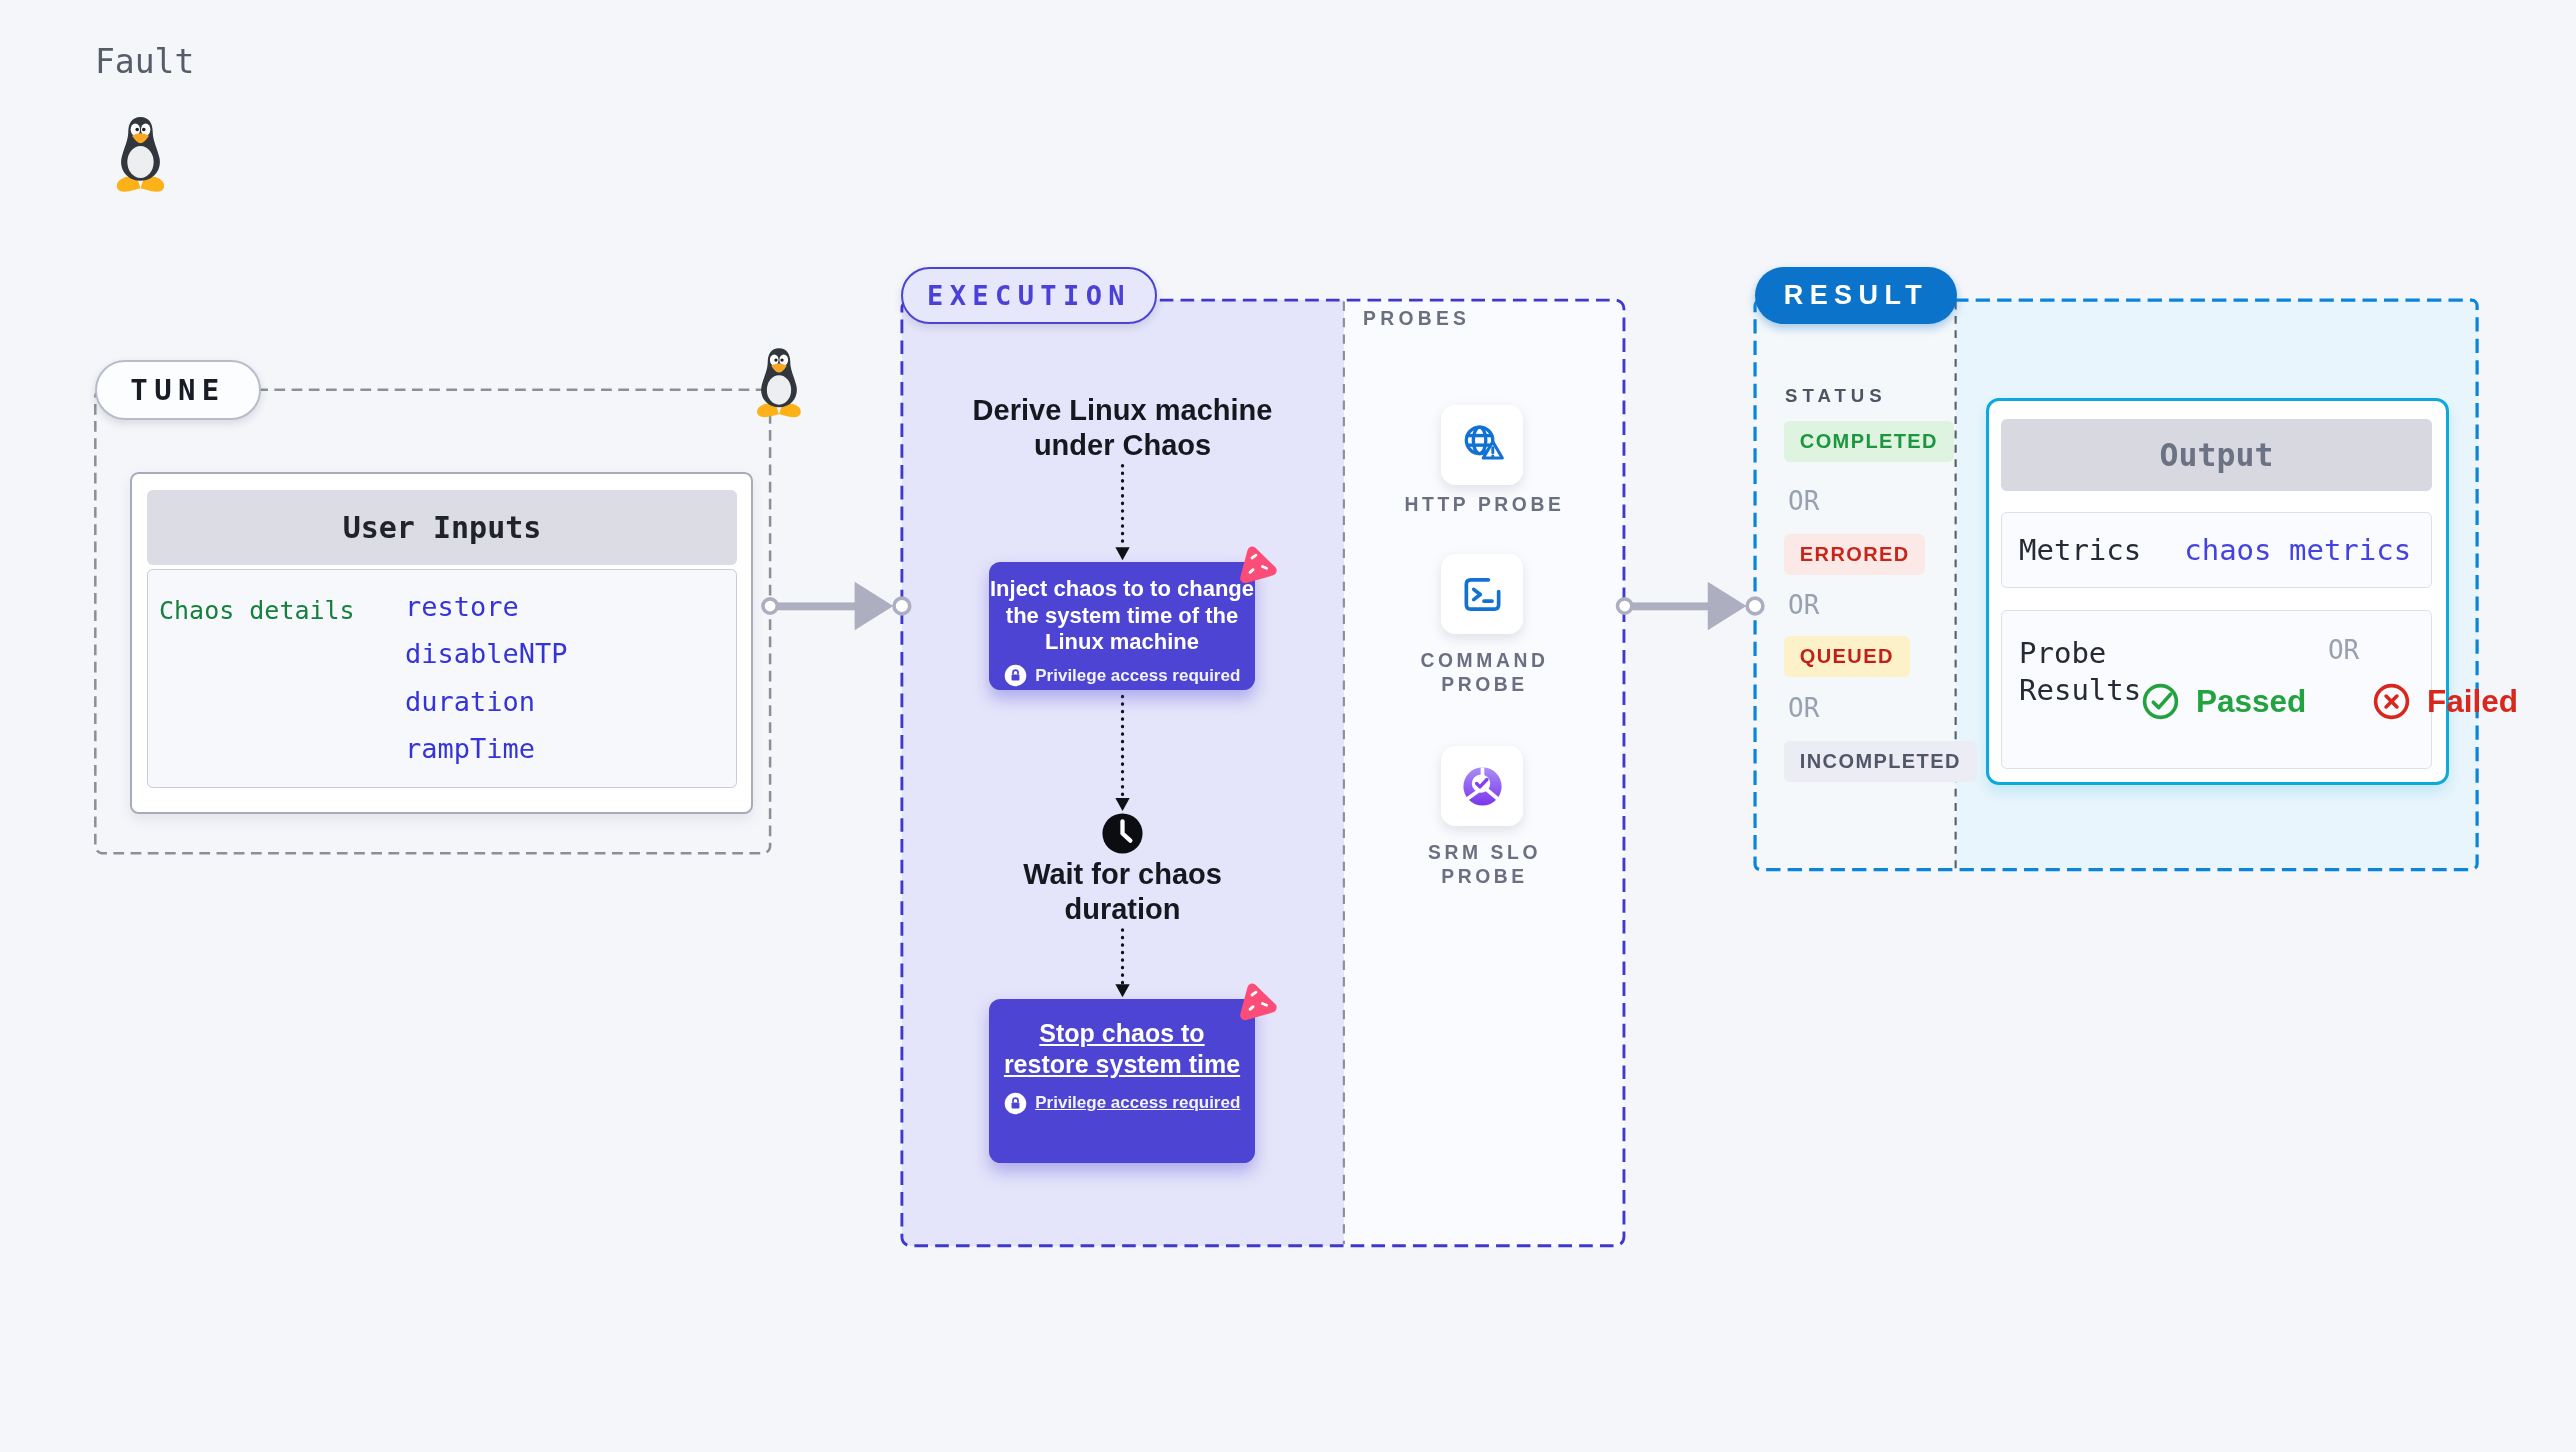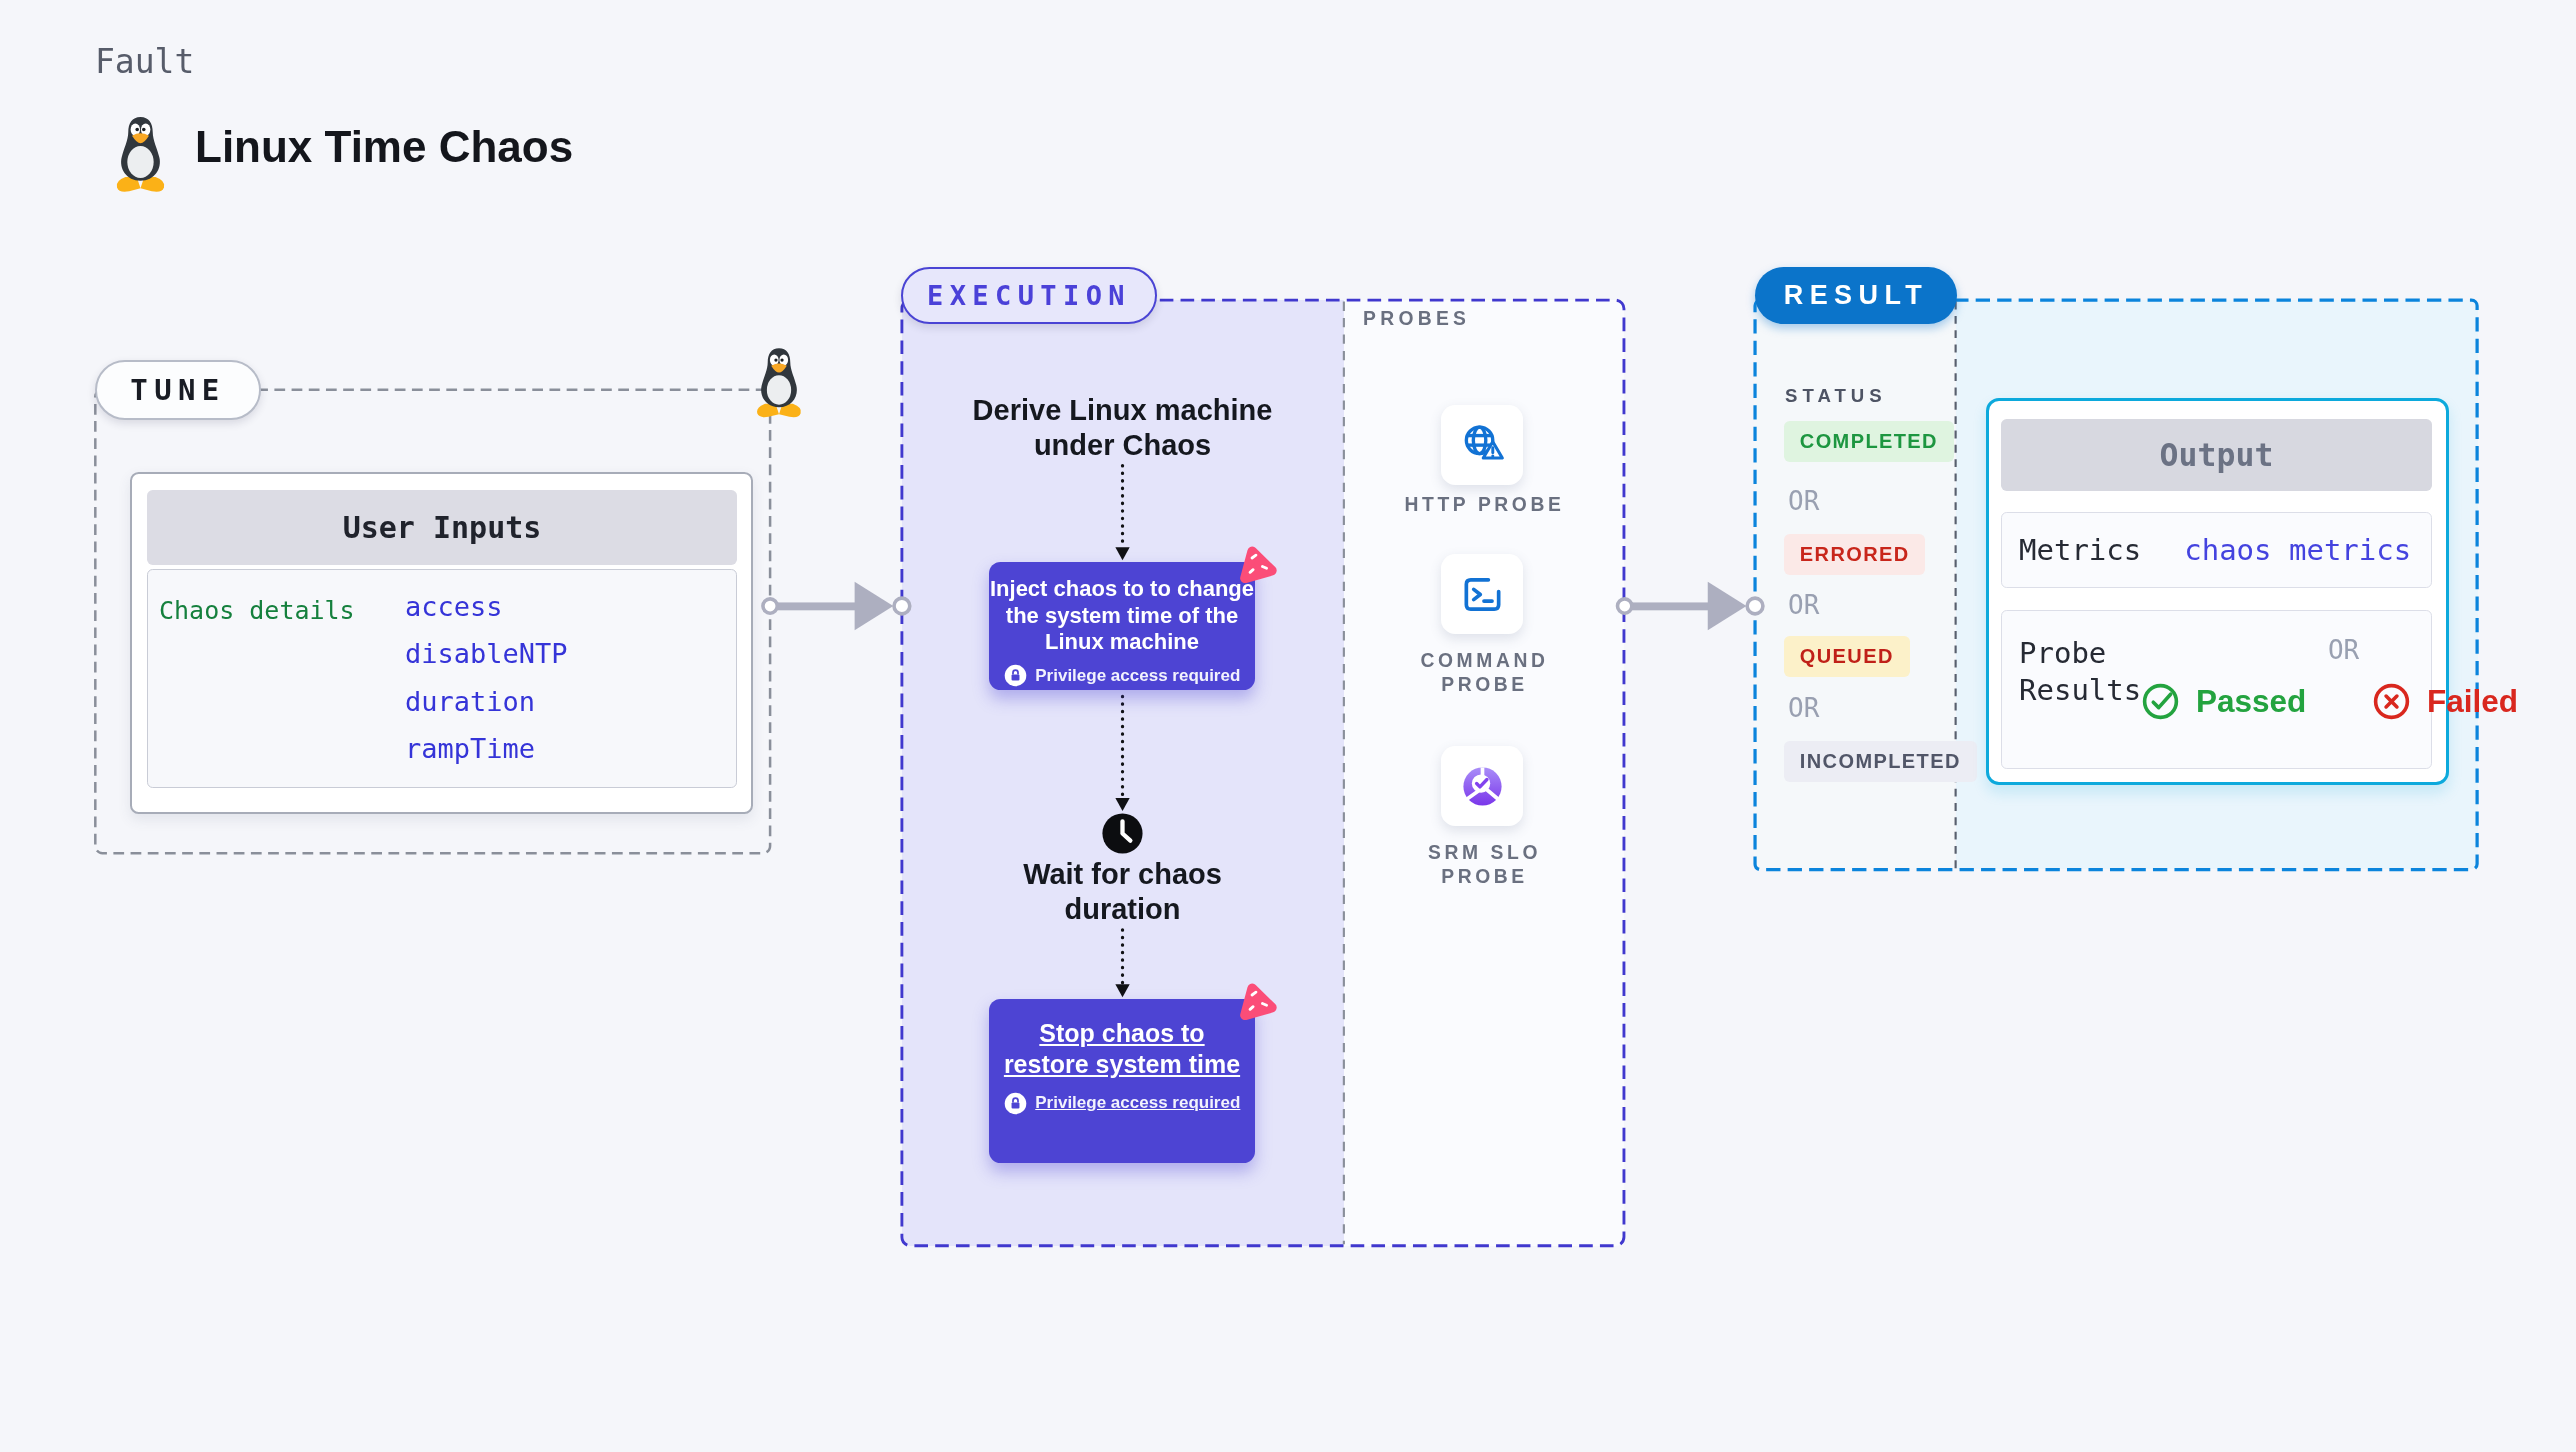--- a/index.html
+++ b/index.html
@@ -179,40 +179,39 @@
     <path d="M14 66 Q3 70 5 77 Q7 83 18 81 L30 78 L26 66 Z" fill="#FBB117"></path>
     <path d="M46 66 Q57 70 55 77 Q53 83 42 81 L30 78 L34 66 Z" fill="#FBB117"></path>
     <path d="M30 2 C21 2 17 9 17 18 C17 27 12 36 10 45 C7 57 15 70 30 70 C45 70 53 57 50 45 C48 36 43 27 43 18 C43 9 39 2 30 2 Z" fill="#31373D"></path>
     <ellipse cx="30" cy="50" rx="14" ry="17" fill="#ECEEF0"></ellipse>
     <ellipse cx="24.5" cy="15.5" rx="5" ry="6.5" fill="#FFFFFF"></ellipse>
     <ellipse cx="35.5" cy="15.5" rx="5" ry="6.5" fill="#FFFFFF"></ellipse>
     <circle cx="26.5" cy="15.5" r="1.9" fill="#1B1F23"></circle>
     <circle cx="33.5" cy="15.5" r="1.9" fill="#1B1F23"></circle>
     <path d="M21 22 Q30 17 39 22 Q34 30 30 30 Q26 30 21 22 Z" fill="#F9A825"></path>
   </svg>
-  <div class="abs z2 page-title">Linux Time Chaos</div>
 
   <div class="abs z3 pill mono pill-tune">TUNE</div>
   <svg class="abs z2 tux-corner" viewBox="0 0 60 84">
     <path d="M14 66 Q3 70 5 77 Q7 83 18 81 L30 78 L26 66 Z" fill="#FBB117"></path>
     <path d="M46 66 Q57 70 55 77 Q53 83 42 81 L30 78 L34 66 Z" fill="#FBB117"></path>
     <path d="M30 2 C21 2 17 9 17 18 C17 27 12 36 10 45 C7 57 15 70 30 70 C45 70 53 57 50 45 C48 36 43 27 43 18 C43 9 39 2 30 2 Z" fill="#31373D"></path>
     <ellipse cx="30" cy="50" rx="14" ry="17" fill="#ECEEF0"></ellipse>
     <ellipse cx="24.5" cy="15.5" rx="5" ry="6.5" fill="#FFFFFF"></ellipse>
     <ellipse cx="35.5" cy="15.5" rx="5" ry="6.5" fill="#FFFFFF"></ellipse>
     <circle cx="26.5" cy="15.5" r="1.9" fill="#1B1F23"></circle>
     <circle cx="33.5" cy="15.5" r="1.9" fill="#1B1F23"></circle>
     <path d="M21 22 Q30 17 39 22 Q34 30 30 30 Q26 30 21 22 Z" fill="#F9A825"></path>
   </svg>
 
   <div class="abs z2 user-card"></div>
   <div class="abs z2 mono user-card-header">User Inputs</div>
   <div class="abs z2 user-card-body"></div>
   <div class="abs z2 mono chaos-details">Chaos details</div>
-  <div class="abs z2 mono input-link link-0">access</div>
+  <div class="abs z2 mono input-link link-0">restore</div>
   <div class="abs z2 mono input-link link-1">disableNTP</div>
   <div class="abs z2 mono input-link link-2">duration</div>
   <div class="abs z2 mono input-link link-3">rampTime</div>
 
   <div class="abs z3 pill mono pill-exec">EXECUTION</div>
 
   <div class="abs z2 flow-text derive-text">
     <div>Derive Linux machine</div>
     <div>under Chaos</div>
   </div>

